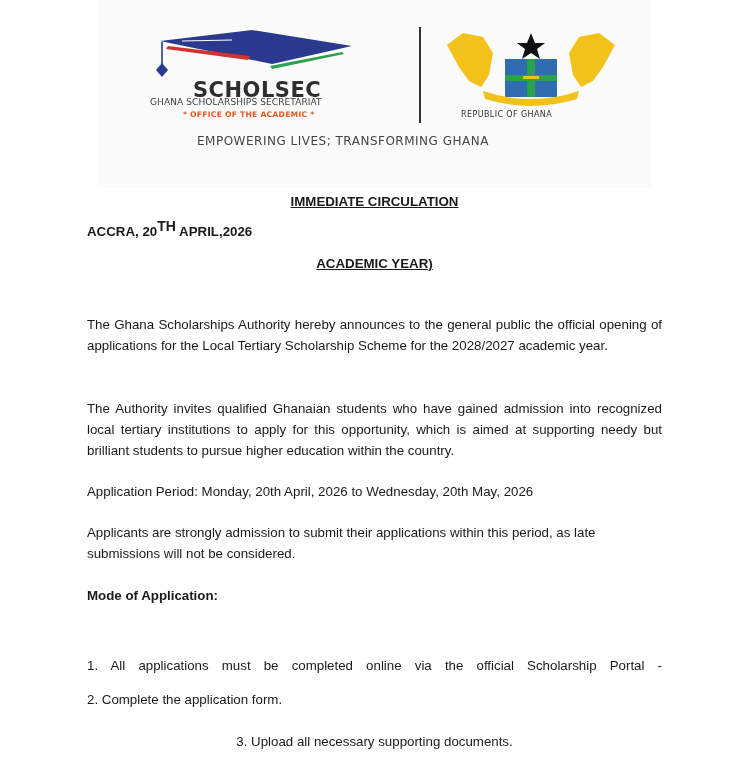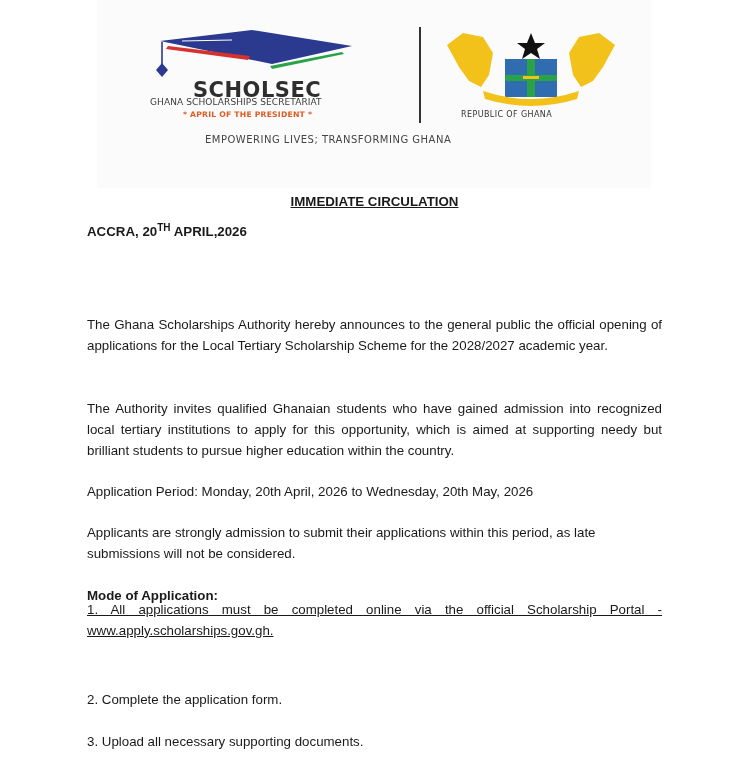--- a/index.html
+++ b/index.html
@@ -14,48 +14,48 @@
   .secretariat { position: absolute; left: 150px; top: 97px; font-family: "DejaVu Sans", sans-serif;
                  font-size: 9px; color: #3a3a3a; letter-spacing: 0.1px; white-space: nowrap; }
   .office { position: absolute; left: 183px; top: 110px; font-family: "DejaVu Sans", sans-serif;
             font-weight: bold; font-size: 7.7px; color: #e05a22; white-space: nowrap; letter-spacing: 0.2px; }
 
   .divider { position: absolute; left: 419px; top: 27px; width: 2px; height: 96px; background: #333; }
 
   .coat { position: absolute; left: 443px; top: 27px; }
   .republic { position: absolute; left: 461px; top: 110px; font-family: "DejaVu Sans", sans-serif;
               font-size: 8px; color: #333; letter-spacing: 0.4px; white-space: nowrap; }
-  .motto { position: absolute; left: 205px; top: 134px; font-family: "DejaVu Sans", sans-serif;
-           font-size: 10px; color: #444; letter-spacing: 0.5px; white-space: nowrap; }
+  .motto { position: absolute; left: 197px; top: 134px; font-family: "DejaVu Sans", sans-serif;
+           font-size: 12px; color: #444; letter-spacing: 0.5px; white-space: nowrap; }
 
   .doc { position: absolute; left: 87px; top: 0; width: 575px; font-size: 13.3px; line-height: 20.8px; }
   .center { text-align: center; }
   .bold { font-weight: bold; }
   .u { text-decoration: underline; }
   .blk { position: absolute; left: 0; width: 575px; }
   .just { text-align: justify; }
   .just-last { text-align: justify; text-align-last: justify; }
-  sup { font-size: 10px; line-height: 0; vertical-align: 5px; }
+  sup { font-size: 14px; line-height: 0; vertical-align: 5px; }
 </style>
 </head>
 <body>
 
 <div class="letterhead"></div>
 
 <svg class="cap" width="200" height="52" viewBox="0 0 200 52">
   <polygon points="8,11 100,0 200,16 120,34" fill="#2b3a8f"></polygon>
   <line x1="30" y1="11" x2="80" y2="10" stroke="#ffffff" stroke-width="1"></line>
   <polygon points="16,16 98,26 96,30 14,19" fill="#d6312d"></polygon>
   <polygon points="118,36 190,22 192,24 120,39" fill="#2aa24a"></polygon>
   <line x1="10" y1="12" x2="10" y2="34" stroke="#2b3a8f" stroke-width="1.6"></line>
   <polygon points="10,33 16,40 10,47 4,40" fill="#2b3a8f"></polygon>
 </svg>
 <div class="scholsec">SCHOLSEC</div>
 <div class="secretariat">GHANA SCHOLARSHIPS SECRETARIAT</div>
-<div class="office">* APRIL OF THE PRESIDENT *</div>
+<div class="office">* OFFICE OF THE ACADEMIC *</div>
 
 <div class="divider"></div>
 
 <svg class="coat" width="180" height="80" viewBox="0 0 180 80">
   <path d="M4,18 L20,6 L40,10 L50,26 L46,48 L38,60 L26,54 L16,40 Z" fill="#f2c21a"></path>
   <path d="M172,18 L156,6 L136,10 L126,26 L130,48 L138,60 L150,54 L160,40 Z" fill="#f2c21a"></path>
   <polygon points="88,6 92,16 102,16 94,22 97,32 88,26 79,32 82,22 74,16 84,16" fill="#111"></polygon>
   <rect x="62" y="32" width="52" height="38" fill="#2f6db0"></rect>
   <rect x="84" y="32" width="8" height="38" fill="#2aa24a"></rect>
   <rect x="62" y="48" width="52" height="6" fill="#2aa24a"></rect>
@@ -66,27 +66,27 @@
 <div class="motto">EMPOWERING LIVES; TRANSFORMING GHANA</div>
 
 <div class="doc">
   <div class="blk center bold" style="top:192px;text-decoration:underline;">IMMEDIATE CIRCULATION</div>
 
   <div class="blk bold" style="top:222px;">
     <span>ACCRA, 20</span><sup>TH</sup><span> APRIL,2026</span>
   </div>
 
   <div class="blk center bold u" style="top:254px;">
+    <div>ACADEMIC YEAR)</div>
   </div>
 
   <div class="blk just" style="top:315px;">The Ghana Scholarships Authority hereby announces to the general public the official opening of applications for the Local Tertiary Scholarship Scheme for the 2028/2027 academic year.</div>
   <div class="blk just" style="top:399px;">The Authority invites qualified Ghanaian students who have gained admission into recognized local tertiary institutions to apply for this opportunity, which is aimed at supporting needy but brilliant students to pursue higher education within the country.</div>
   <div class="blk" style="top:482px;">Application Period: Monday, 20th April, 2026 to Wednesday, 20th May, 2026</div>
   <div class="blk" style="top:523px;">Applicants are strongly admission to submit their applications within this period, as late submissions will not be considered.</div>
   <div class="blk" style="top:586px;font-weight:bold;">Mode of Application:</div>
 
-  <div class="blk" style="top:600px;text-decoration:underline;">
+  <div class="blk" style="top:656px;">
     <div class="just-last">1. All applications must be completed online via the official Scholarship Portal -</div>
-    <div>www.apply.scholarships.gov.gh.</div>
   </div>
   <div class="blk" style="top:690px;">2. Complete the application form.</div>
-  <div class="blk" style="top:732px;">3. Upload all necessary supporting documents.</div>
+  <div class="blk" style="top:732px;text-align:center;">3. Upload all necessary supporting documents.</div>
 </div>
 
 </body></html>

